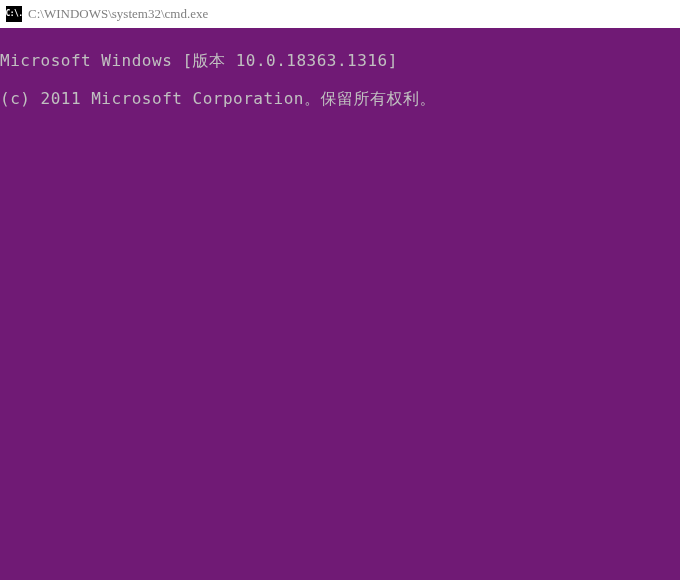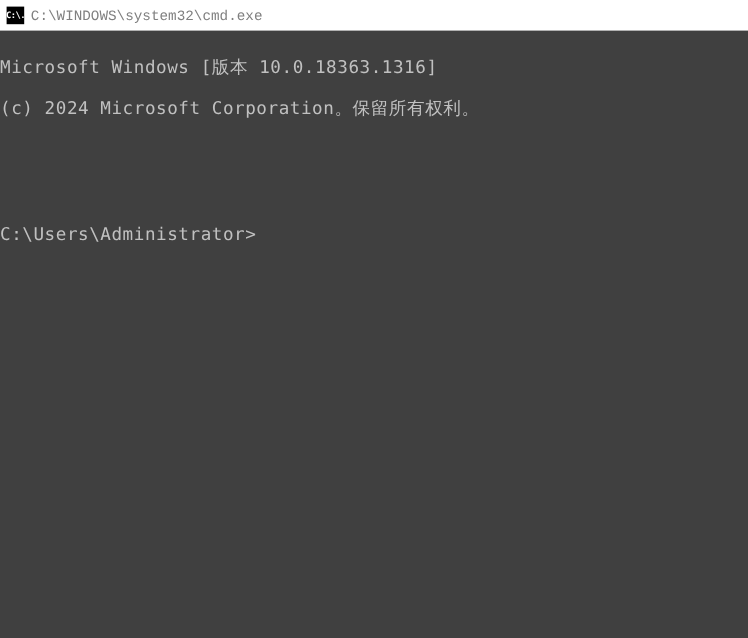--- a/index.html
+++ b/index.html
@@ -34,24 +34,24 @@
     .titlebar-icon-text {
       color: #fff;
       font-size: 8px;
       font-weight: bold;
       letter-spacing: -0.5px;
       line-height: 1;
     }
     .titlebar-title {
       color: #808080;
       font-size: 13px;
-      font-family: Liberation Mono, monospace;
+      font-family: Liberation Serif, serif;
     }
     .terminal {
-      background: #404040;
+      background: #701a75;
       color: #c0c0c0;
       padding: 4px 0 0 0;
       font-size: 16px;
       line-height: 19px;
       height: calc(100% - 28px);
       white-space: pre;
       letter-spacing: 0.5px;
     }
     .terminal-line {
       min-height: 19px;
@@ -65,17 +65,16 @@
 
 <div class="titlebar">
   <div class="titlebar-icon">
     <span class="titlebar-icon-text">C:\.</span>
   </div>
   <span class="titlebar-title">C:\WINDOWS\system32\cmd.exe</span>
 </div>
 
 <div class="terminal">
 <div class="terminal-line">Microsoft Windows [版本 10.0.18363.1316]</div>
-<div class="terminal-line">(c) 2024 Microsoft Corporation。保留所有权利。</div>
+<div class="terminal-line">(c) 2011 Microsoft Corporation。保留所有权利。</div>
 <div class="terminal-line blank"></div>
 <div class="terminal-line blank"></div>
-<div class="terminal-line">C:\Users\Administrator&gt;</div>
 </div>
 
 </body></html>

